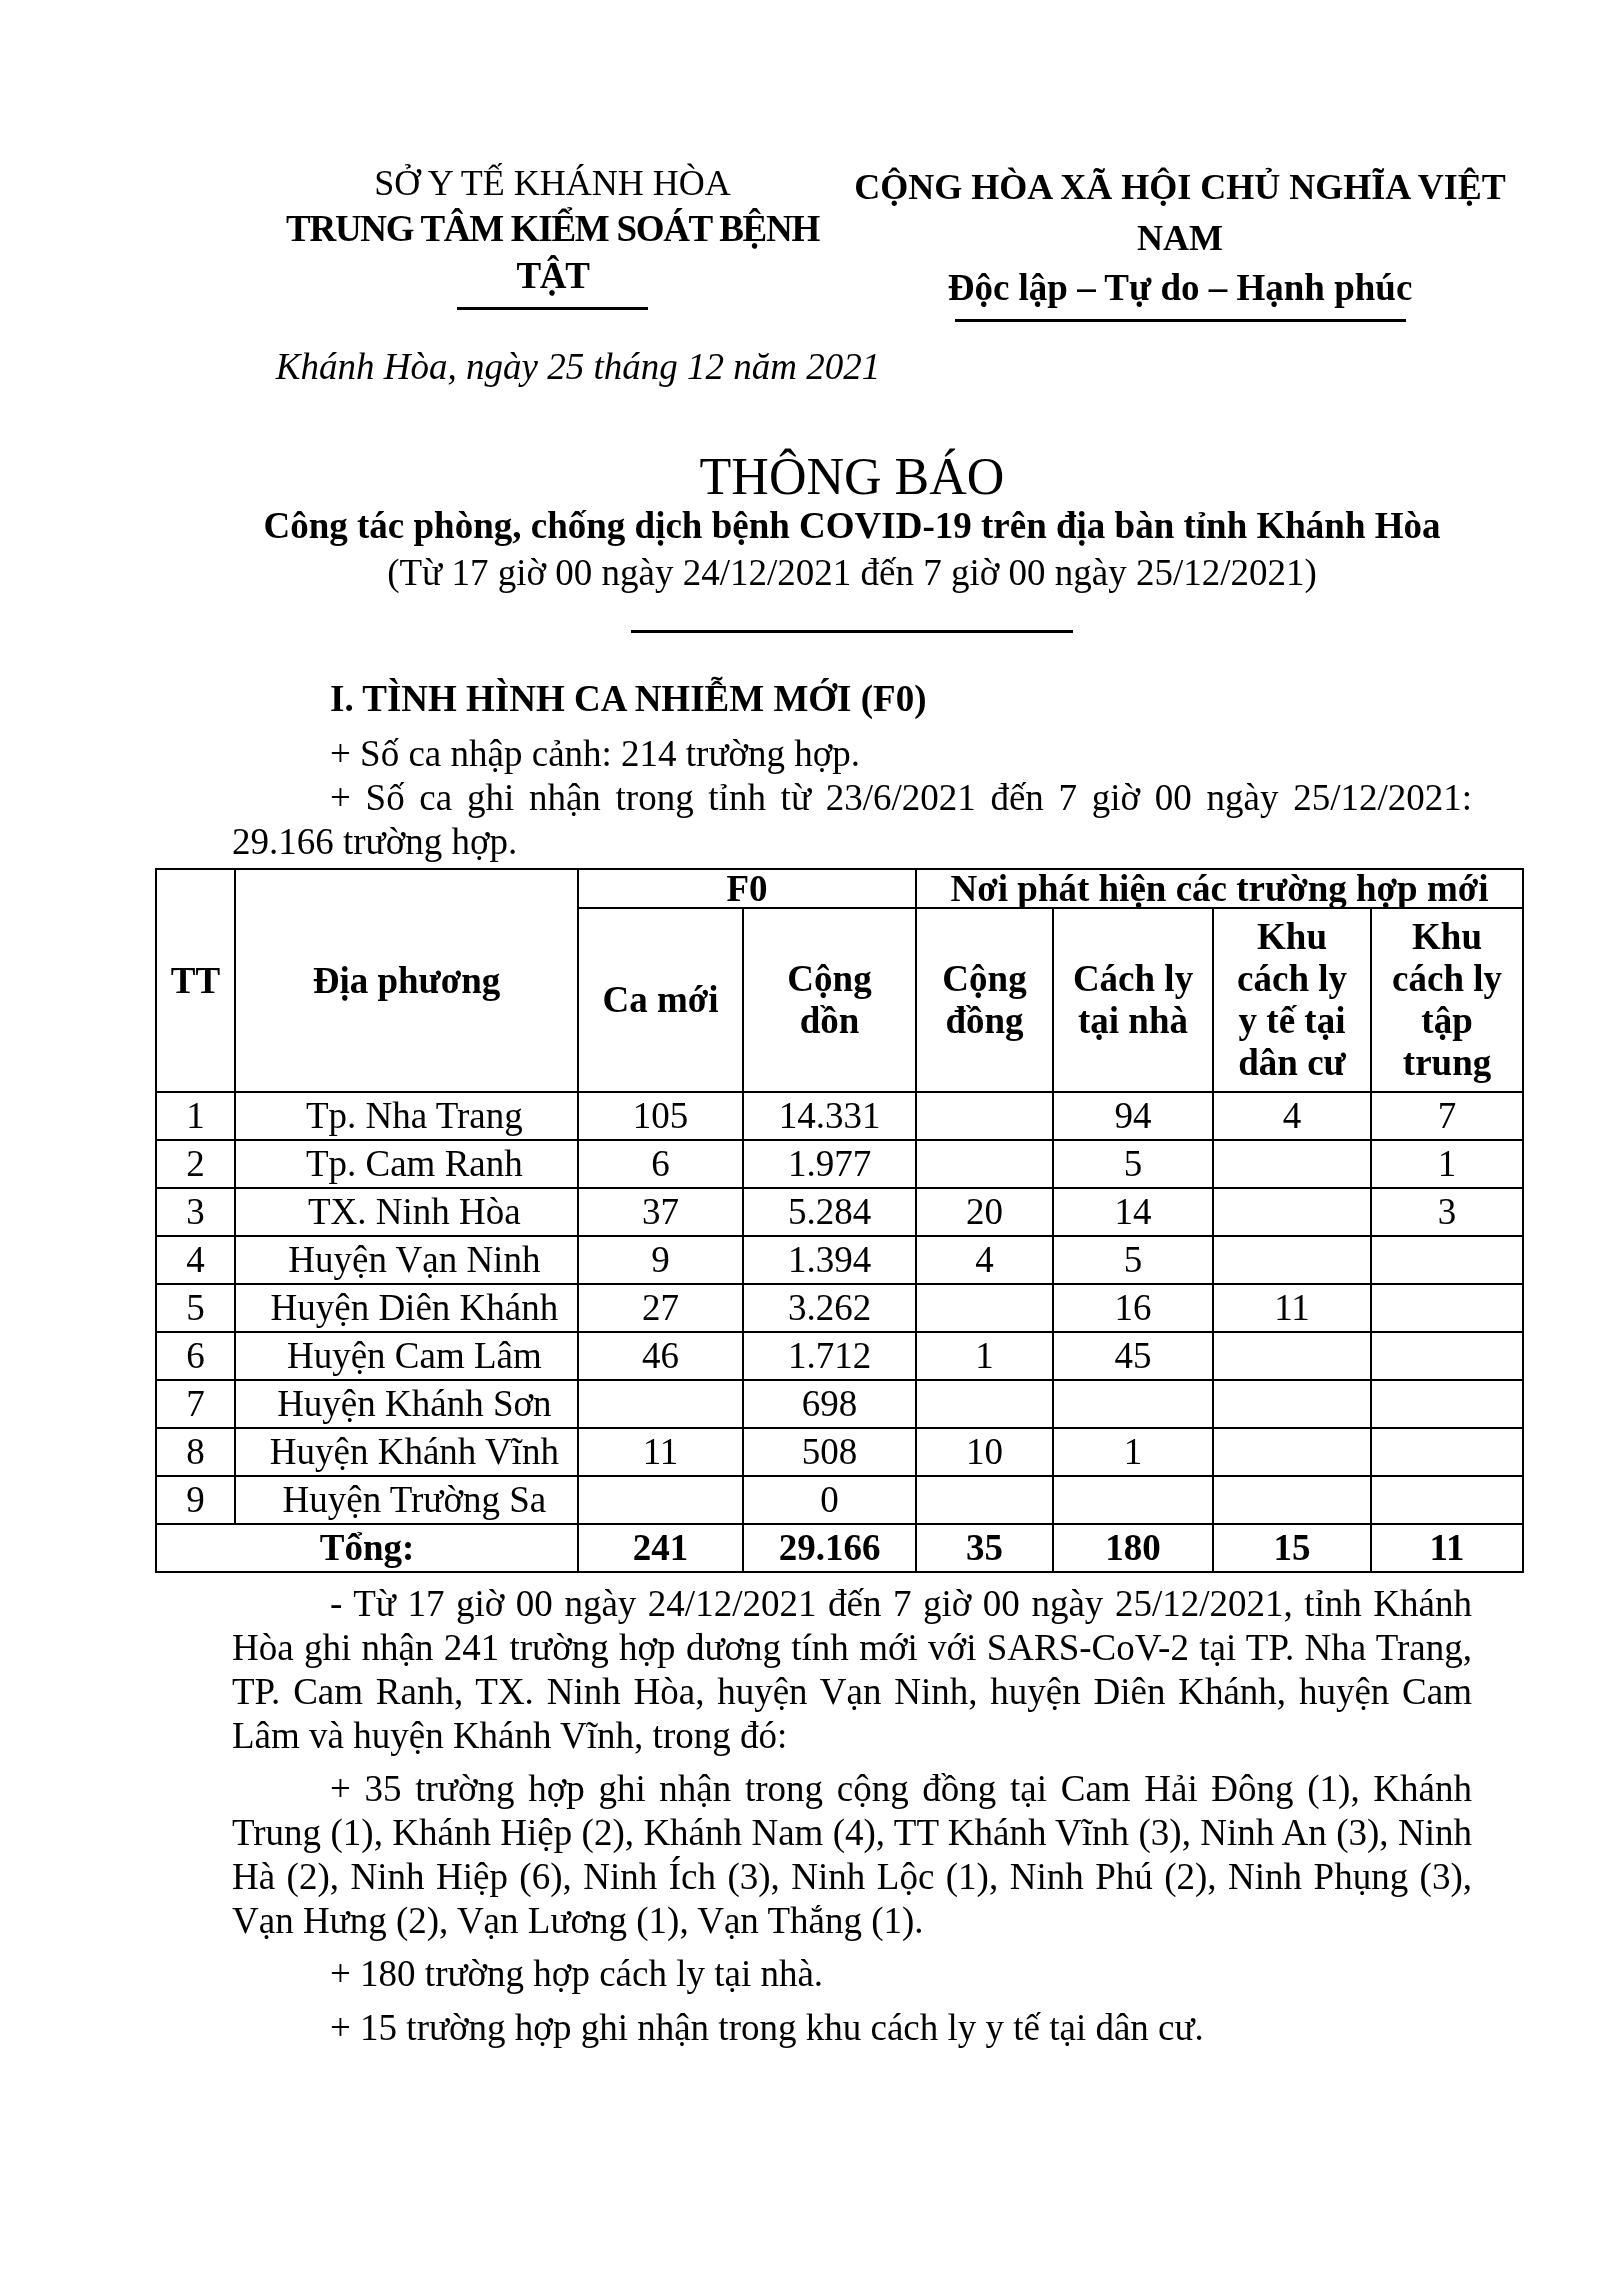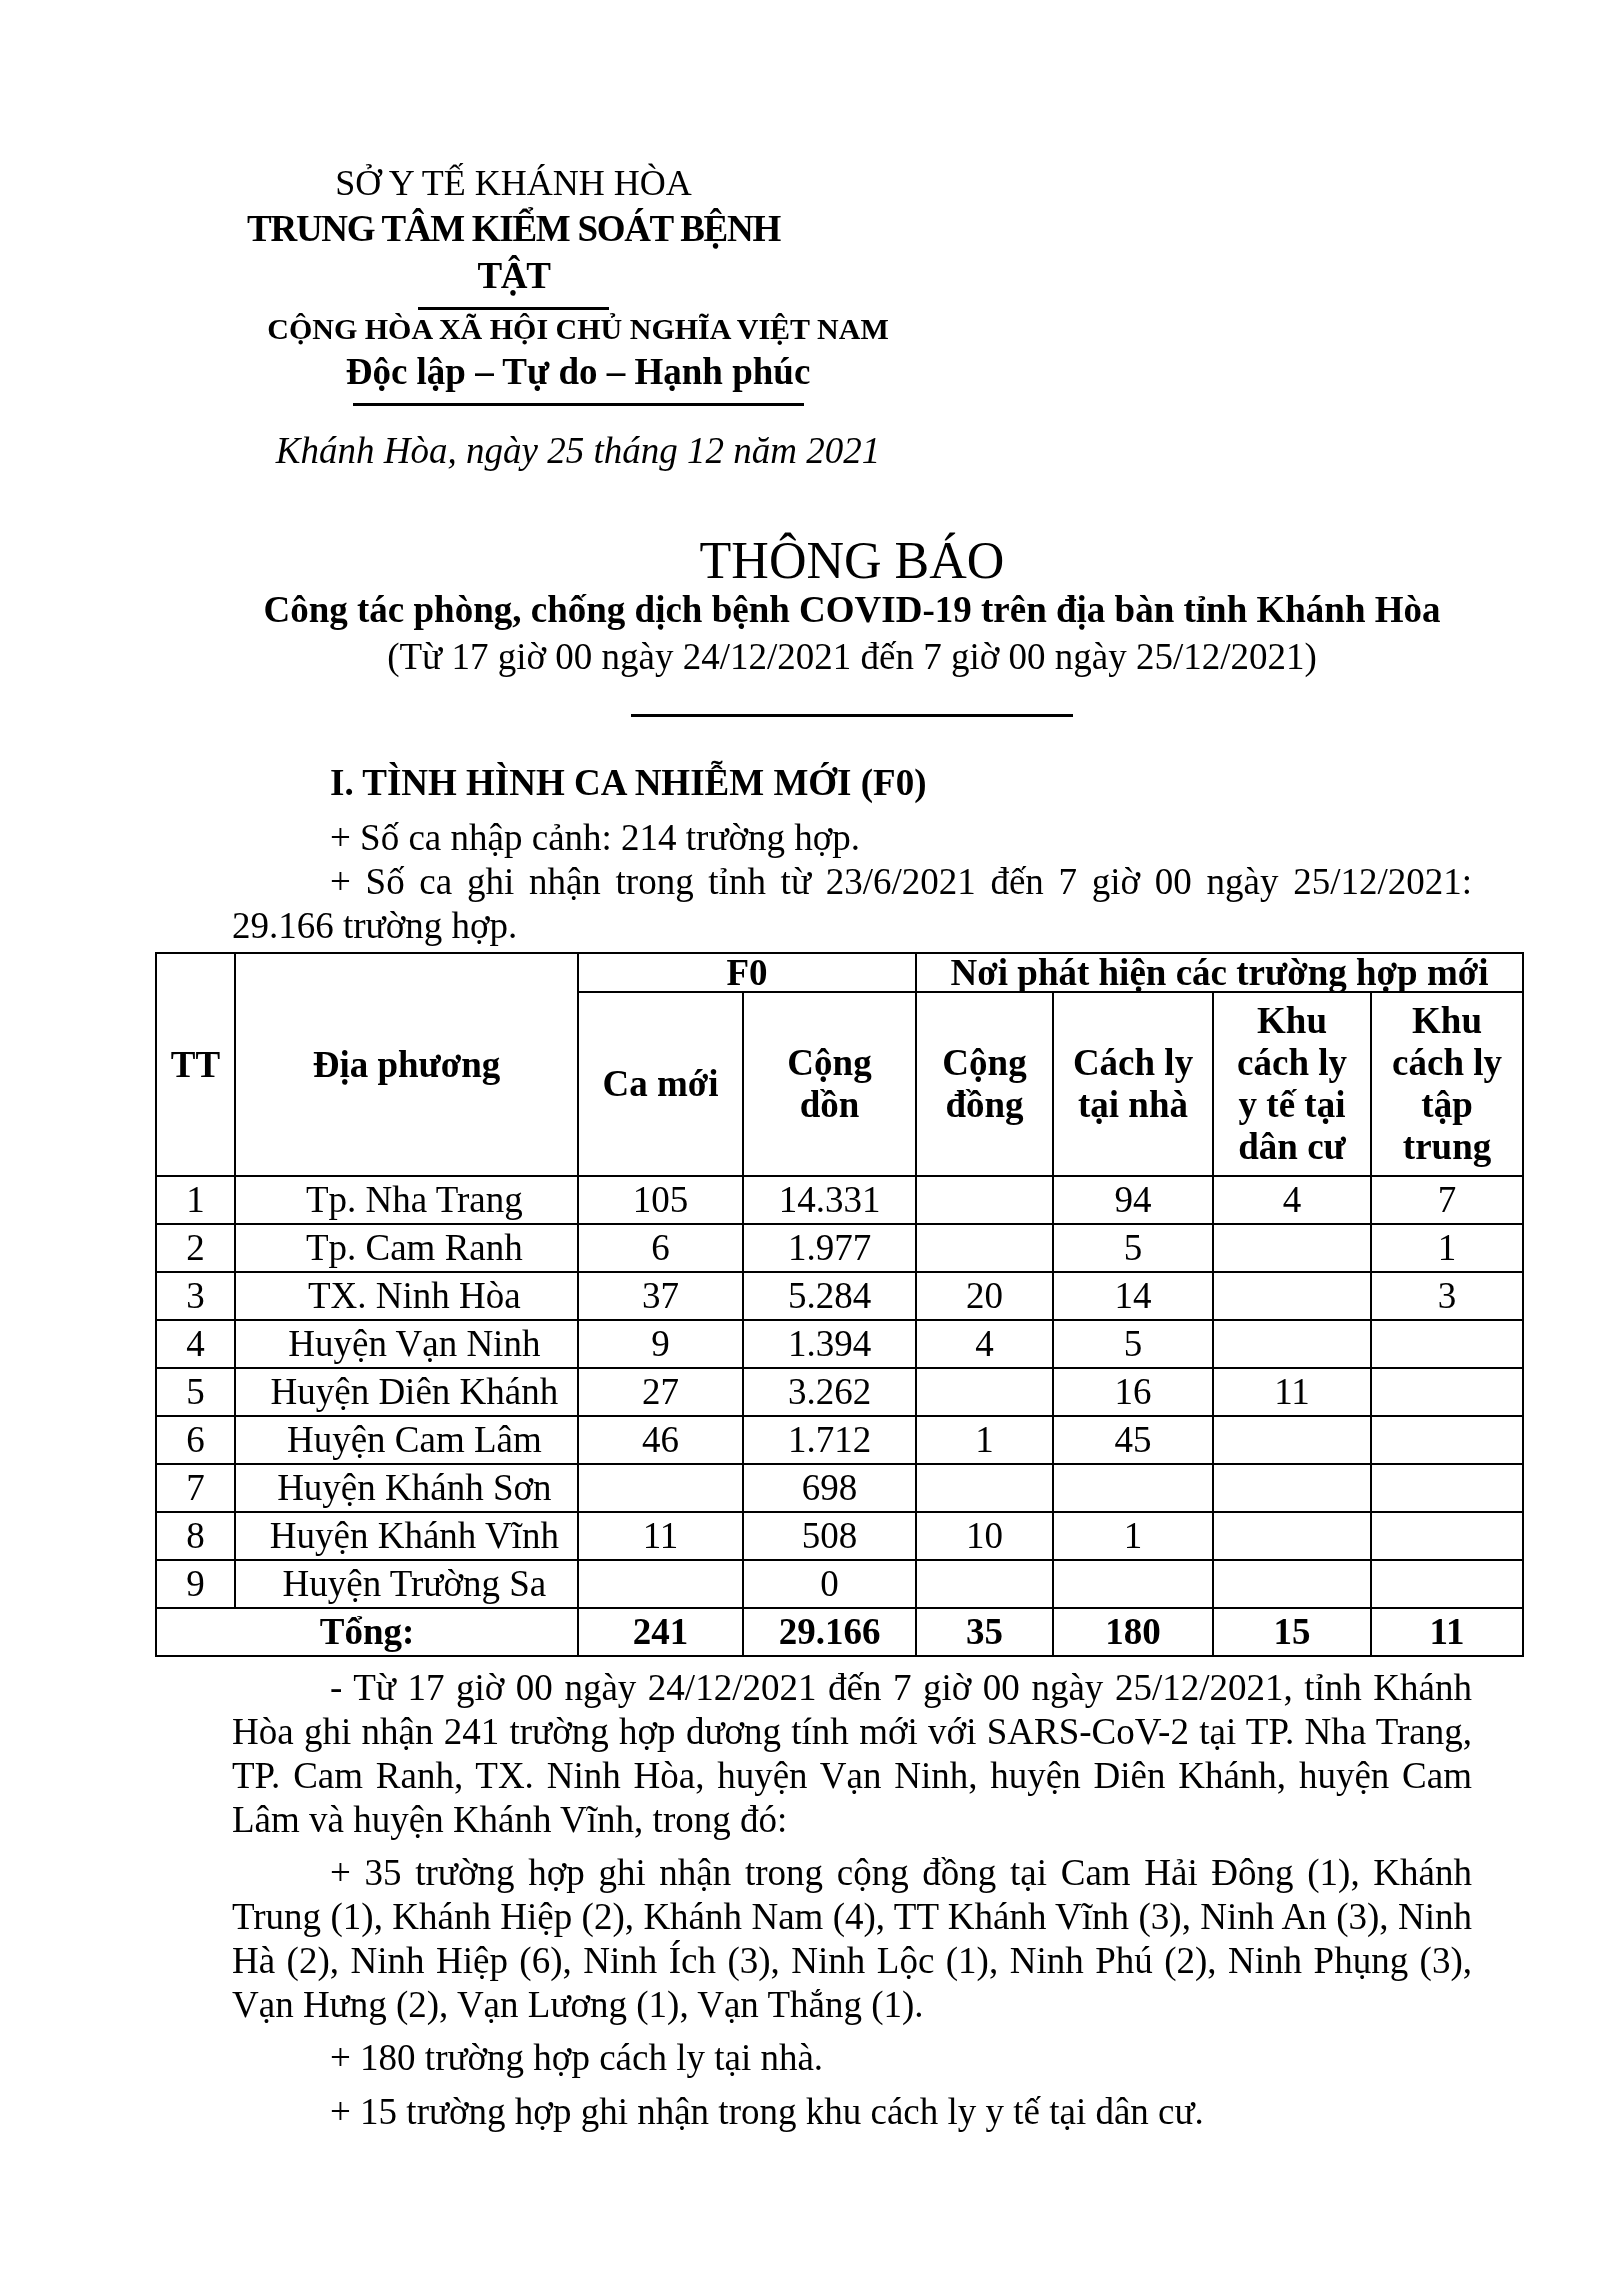--- a/index.html
+++ b/index.html
@@ -2,26 +2,26 @@
 <html style="font-size:10.5px"><head>
 <meta charset="utf-8">
 <style>
   html,body{margin:0;padding:0;background:#ffffff;}
   body{width:1623px;height:2295px;overflow:hidden;color:#000;
        font-family:"Liberation Serif","DejaVu Serif",serif;}
   .page{box-sizing:border-box;width:1623px;height:2295px;background:#fff;
         padding:162px 151px 0 232px;position:relative;}
 
   
-  .hdr{display:flex;justify-content:flex-end;margin-right:-54px;flex-direction:column;}
+  .hdr{display:flex;justify-content:flex-end;margin-right:-54px;}
   .hdr-left{width:563px;text-align:center;}
   .hdr-right{width:692px;text-align:center;}
   .org-name{font-size:36px;line-height:43px;}
   .org-title{font-size:37px;line-height:47px;font-weight:bold;letter-spacing:-1.3px;}
-  .nat-title{font-size:30px;line-height:38px;font-weight:bold;}
+  .nat-title{font-size:36px;line-height:51px;font-weight:bold;}
   .nat-motto{font-size:37px;line-height:47px;font-weight:bold;}
   .rule{height:0;border-bottom:3.3px solid #000;margin:7.9px auto 0;}
   .rule-org{width:191px;}
   .rule-motto{width:451px;}
 
   .hdr2{display:flex;justify-content:space-between;margin-right:-54px;margin-top:23.6px;}
   .doc-no{width:563px;text-align:center;font-size:37px;line-height:43px;}
   .doc-date{width:692px;text-align:center;font-size:37px;line-height:43px;font-style:italic;}
 
   

